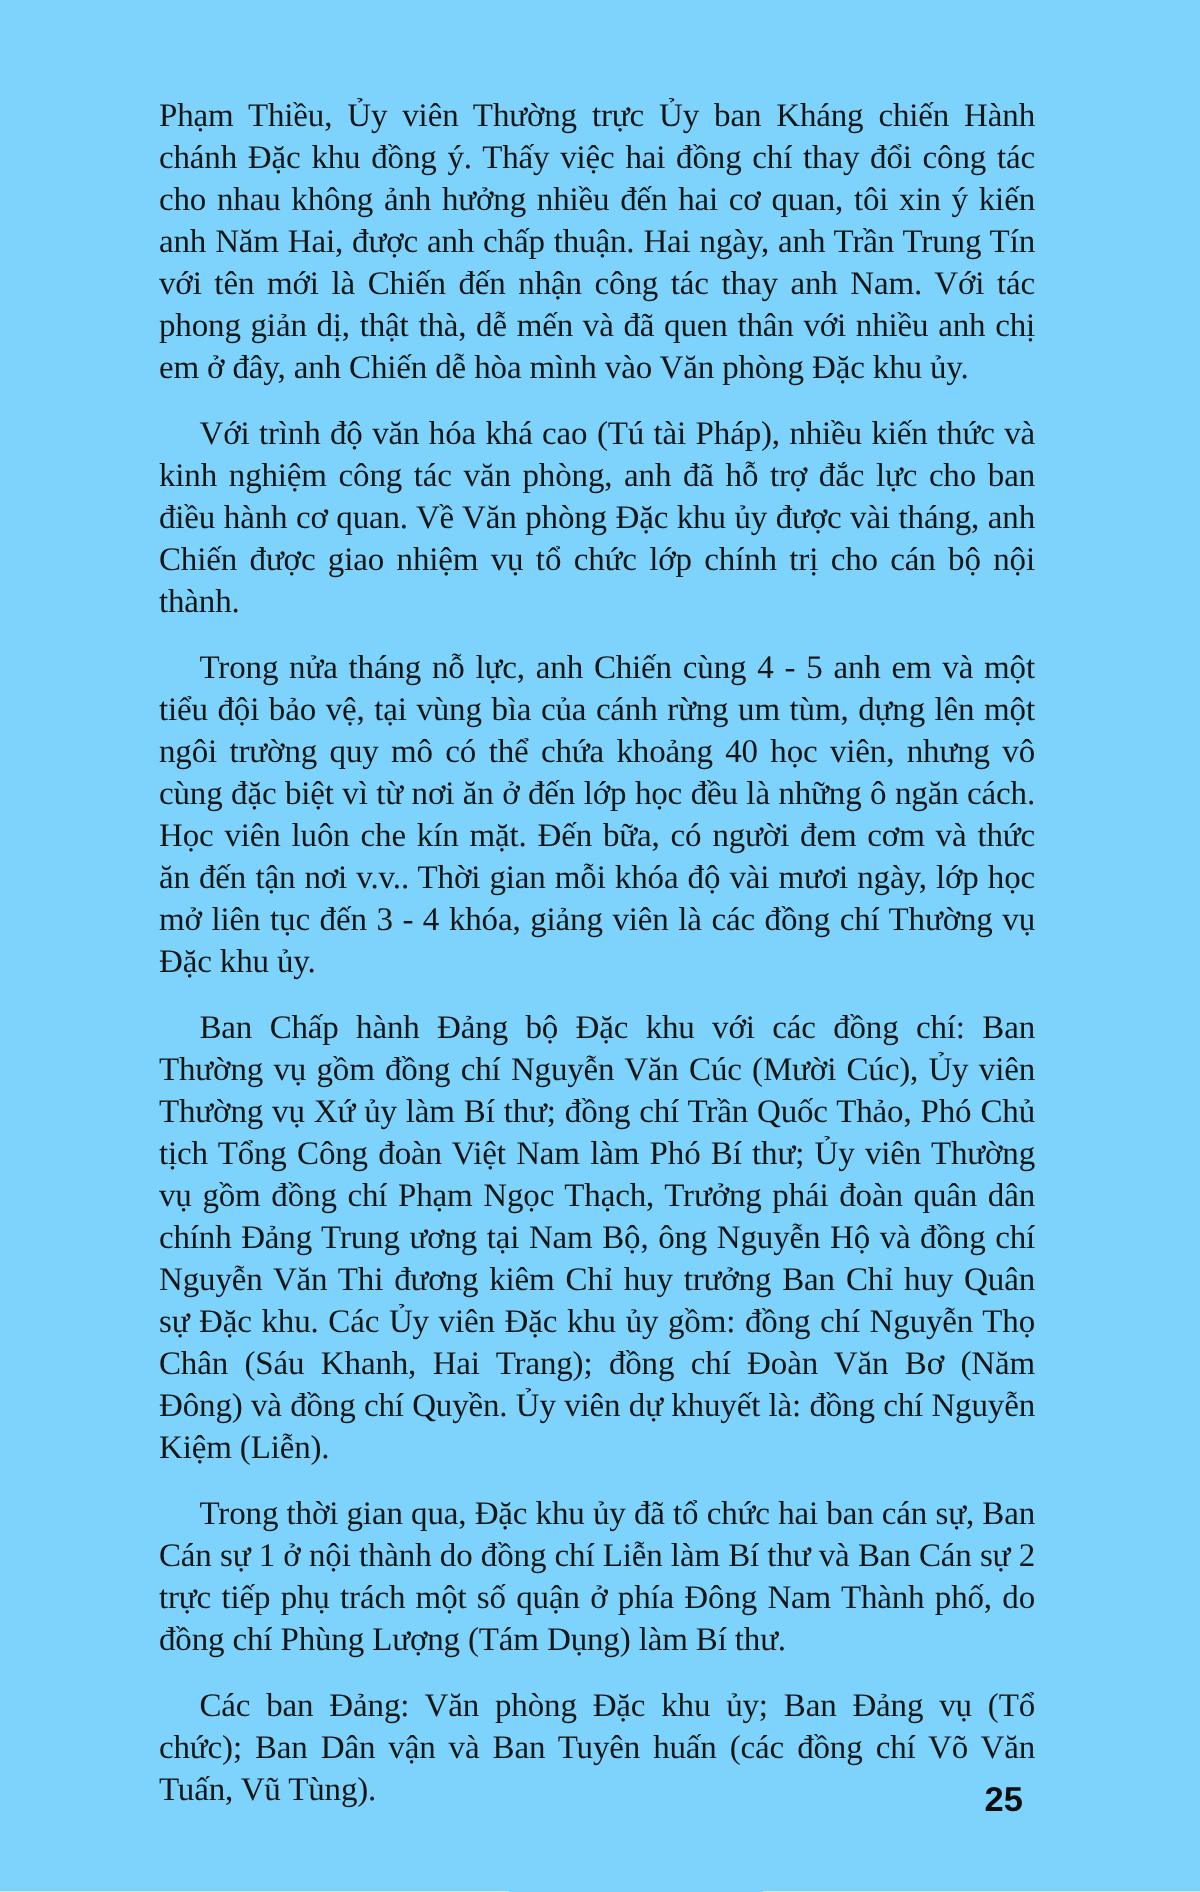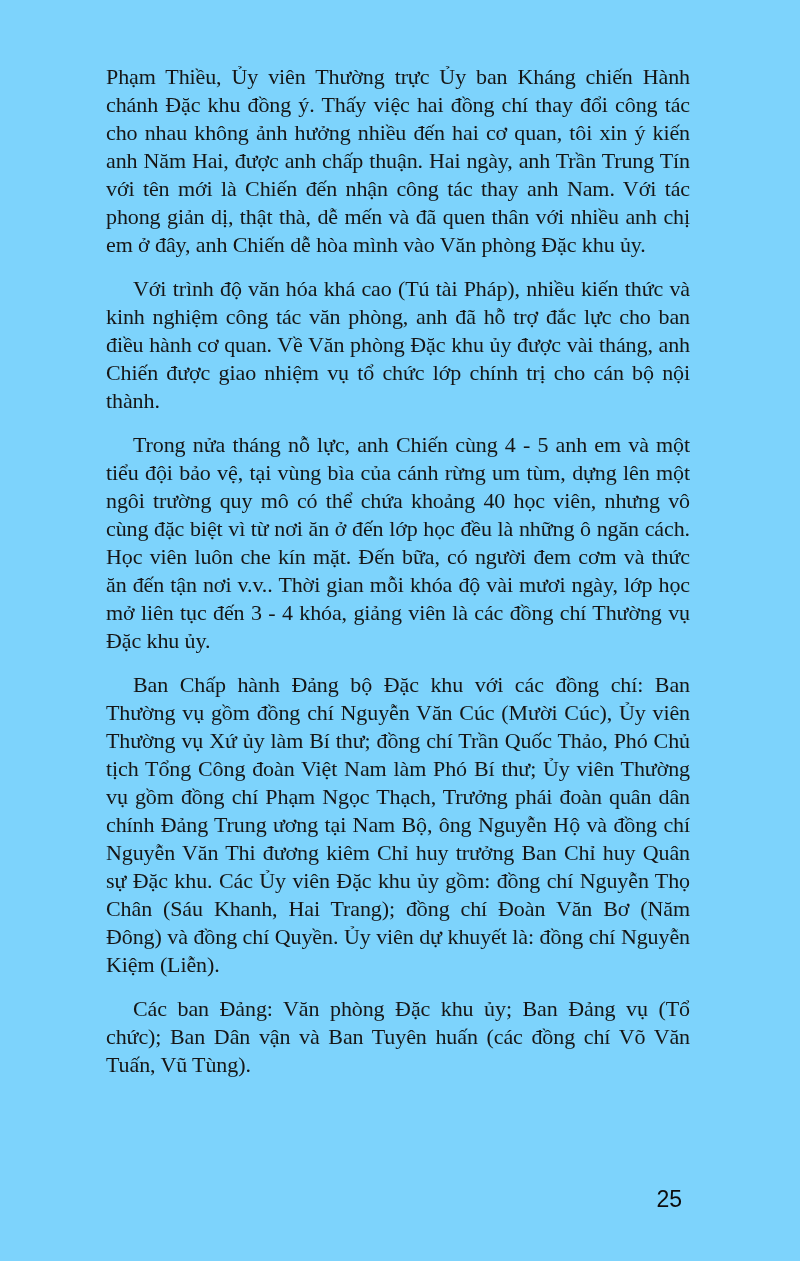--- a/index.html
+++ b/index.html
@@ -31,30 +31,31 @@
     text-indent: 27px;
   }
   .text-block p.no-indent {
     text-indent: 0;
   }
   .page-number {
     position: absolute;
     top: 1186px;
     right: 118px;
     font-family: "Liberation Sans", "DejaVu Sans", sans-serif;
-    font-weight: normal;
+    font-weight: bold;
     font-size: 23px;
     color: #0d0d0d;
   }
 </style>
 </head>
 <body>
 
 <div class="page">
   <div class="text-block">
     <p class="no-indent">Phạm Thiều, Ủy viên Thường trực Ủy ban Kháng chiến Hành chánh Đặc khu đồng ý. Thấy việc hai đồng chí thay đổi công tác cho nhau không ảnh hưởng nhiều đến hai cơ quan, tôi xin ý kiến anh Năm Hai, được anh chấp thuận. Hai ngày, anh Trần Trung Tín với tên mới là Chiến đến nhận công tác thay anh Nam. Với tác phong giản dị, thật thà, dễ mến và đã quen thân với nhiều anh chị em ở đây, anh Chiến dễ hòa mình vào Văn phòng Đặc khu ủy.</p>
     <p>Với trình độ văn hóa khá cao (Tú tài Pháp), nhiều kiến thức và kinh nghiệm công tác văn phòng, anh đã hỗ trợ đắc lực cho ban điều hành cơ quan. Về Văn phòng Đặc khu ủy được vài tháng, anh Chiến được giao nhiệm vụ tổ chức lớp chính trị cho cán bộ nội thành.</p>
     <p>Trong nửa tháng nỗ lực, anh Chiến cùng 4 - 5 anh em và một tiểu đội bảo vệ, tại vùng bìa của cánh rừng um tùm, dựng lên một ngôi trường quy mô có thể chứa khoảng 40 học viên, nhưng vô cùng đặc biệt vì từ nơi ăn ở đến lớp học đều là những ô ngăn cách. Học viên luôn che kín mặt. Đến bữa, có người đem cơm và thức ăn đến tận nơi v.v.. Thời gian mỗi khóa độ vài mươi ngày, lớp học mở liên tục đến 3 - 4 khóa, giảng viên là các đồng chí Thường vụ Đặc khu ủy.</p>
     <p>Ban Chấp hành Đảng bộ Đặc khu với các đồng chí: Ban Thường vụ gồm đồng chí Nguyễn Văn Cúc (Mười Cúc), Ủy viên Thường vụ Xứ ủy làm Bí thư; đồng chí Trần Quốc Thảo, Phó Chủ tịch Tổng Công đoàn Việt Nam làm Phó Bí thư; Ủy viên Thường vụ gồm đồng chí Phạm Ngọc Thạch, Trưởng phái đoàn quân dân chính Đảng Trung ương tại Nam Bộ, ông Nguyễn Hộ và đồng chí Nguyễn Văn Thi đương kiêm Chỉ huy trưởng Ban Chỉ huy Quân sự Đặc khu. Các Ủy viên Đặc khu ủy gồm: đồng chí Nguyễn Thọ Chân (Sáu Khanh, Hai Trang); đồng chí Đoàn Văn Bơ (Năm Đông) và đồng chí Quyền. Ủy viên dự khuyết là: đồng chí Nguyễn Kiệm (Liễn).</p>
+    <p>Trong thời gian qua, Đặc khu ủy đã tổ chức hai ban cán sự, Ban Cán sự 1 ở nội thành do đồng chí Liễn làm Bí thư và Ban Cán sự 2 trực tiếp phụ trách một số quận ở phía Đông Nam Thành phố, do đồng chí Phùng Lượng (Tám Dụng) làm Bí thư.</p>
     <p>Các ban Đảng: Văn phòng Đặc khu ủy; Ban Đảng vụ (Tổ chức); Ban Dân vận và Ban Tuyên huấn (các đồng chí Võ Văn Tuấn, Vũ Tùng).</p>
   </div>
   <div class="page-number">25</div>
 </div>
 
 </body></html>

